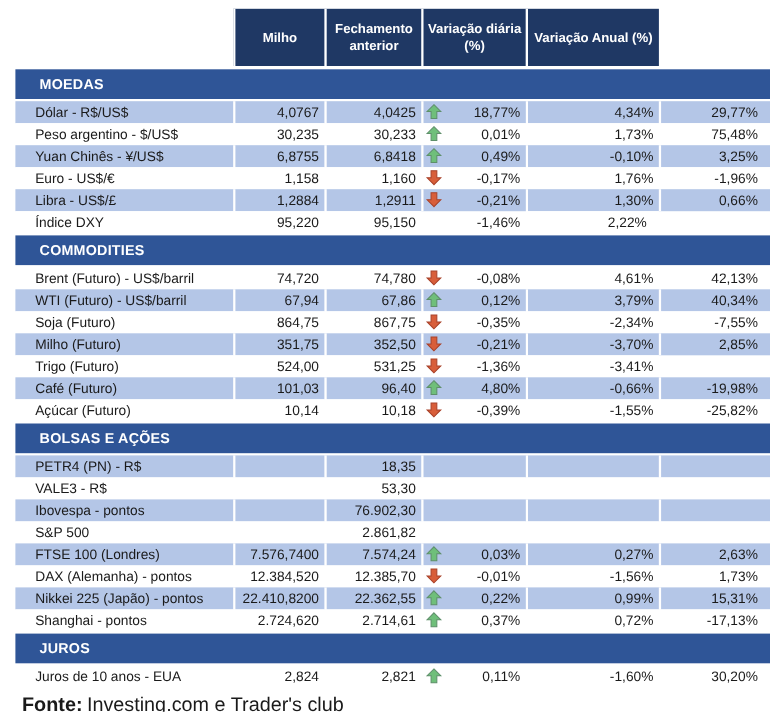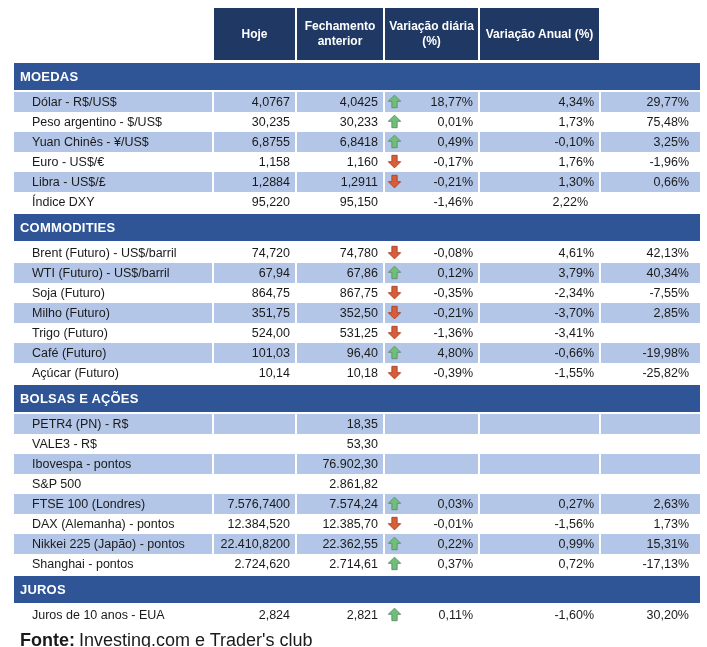--- a/index.html
+++ b/index.html
@@ -24,21 +24,21 @@
   .header-row{height:52px;margin-bottom:3px;}
   .hcell{
     background:var(--header-bg);color:#fff;font-weight:bold;font-size:12px;
     line-height:15px;display:flex;align-items:center;justify-content:center;
     text-align:center;border-left:2px solid #fff;box-sizing:border-box;padding:0 3px;
   }
   .hcell.corner{background:transparent;border-left:none;}
   .section{margin-bottom:2px;}
   .section-bar{
     height:27px;line-height:27px;background:var(--section-bg);color:#fff;
-    font-weight:bold;font-size:13px;padding-left:6px;margin-bottom:2px;
+    font-weight:bold;font-size:13px;padding-left:22px;margin-bottom:2px;
     box-sizing:border-box;letter-spacing:0.2px;
   }
   .row{height:20px;line-height:20px;font-size:12.5px;}
   .row .cell{background:var(--row-plain);}
   .row.shaded .cell{background:var(--row-shaded);}
   .cell{box-sizing:border-box;overflow:hidden;white-space:nowrap;}
   .cell + .cell{border-left:2px solid #fff;}
   .cell.label{padding-left:18px;}
   .cell.num{text-align:right;padding-right:5px;}
   .cell.anual{padding-right:11px;}
@@ -51,21 +51,21 @@
   .fonte{font-size:18px;padding:3px 0 0 6px;}
   .fonte .bold{font-weight:bold;margin-right:4px;}
 </style>
 </head>
 <body>
 
 <div class="wrap">
 
   <div class="grid header-row">
     <div class="hcell corner"></div>
-    <div class="hcell">Hoje</div>
+    <div class="hcell">Milho</div>
     <div class="hcell">Fechamento anterior</div>
     <div class="hcell">Variação diária (%)</div>
     <div class="hcell">Variação Anual (%)</div>
   </div>
 
   <div id="sections-root">
   <div class="section">
     <div class="section-bar">MOEDAS</div>
     <div class="rows">
   <div class="grid row shaded">

